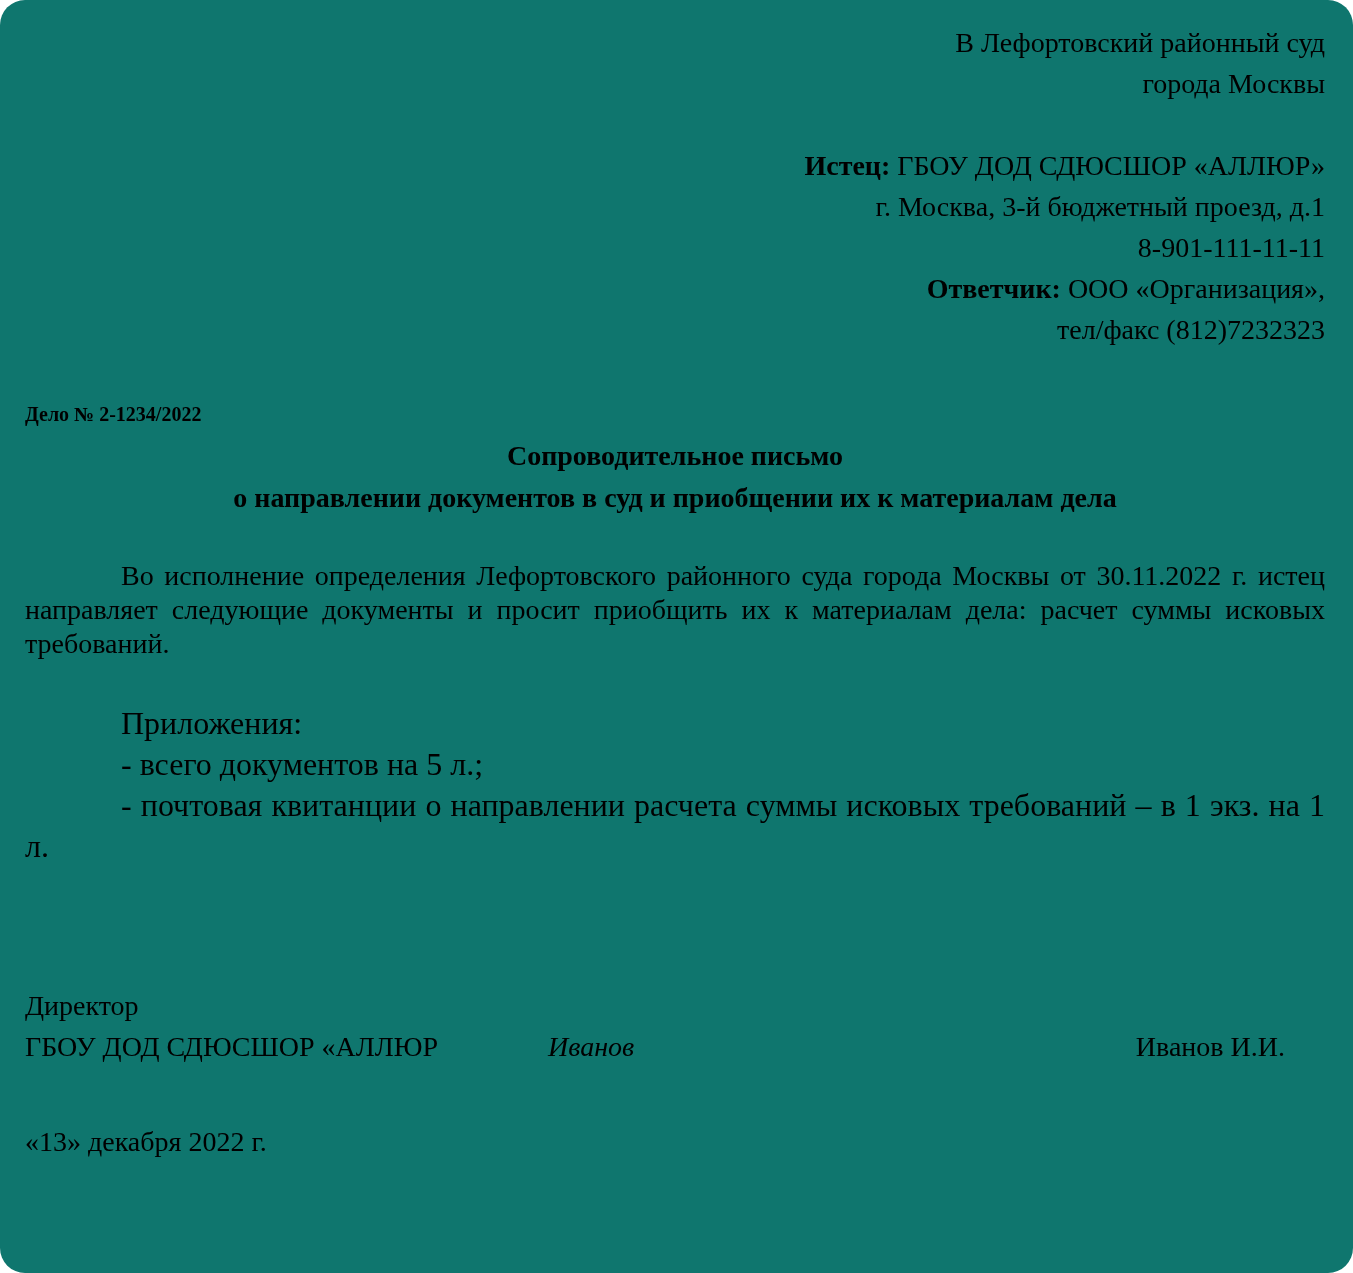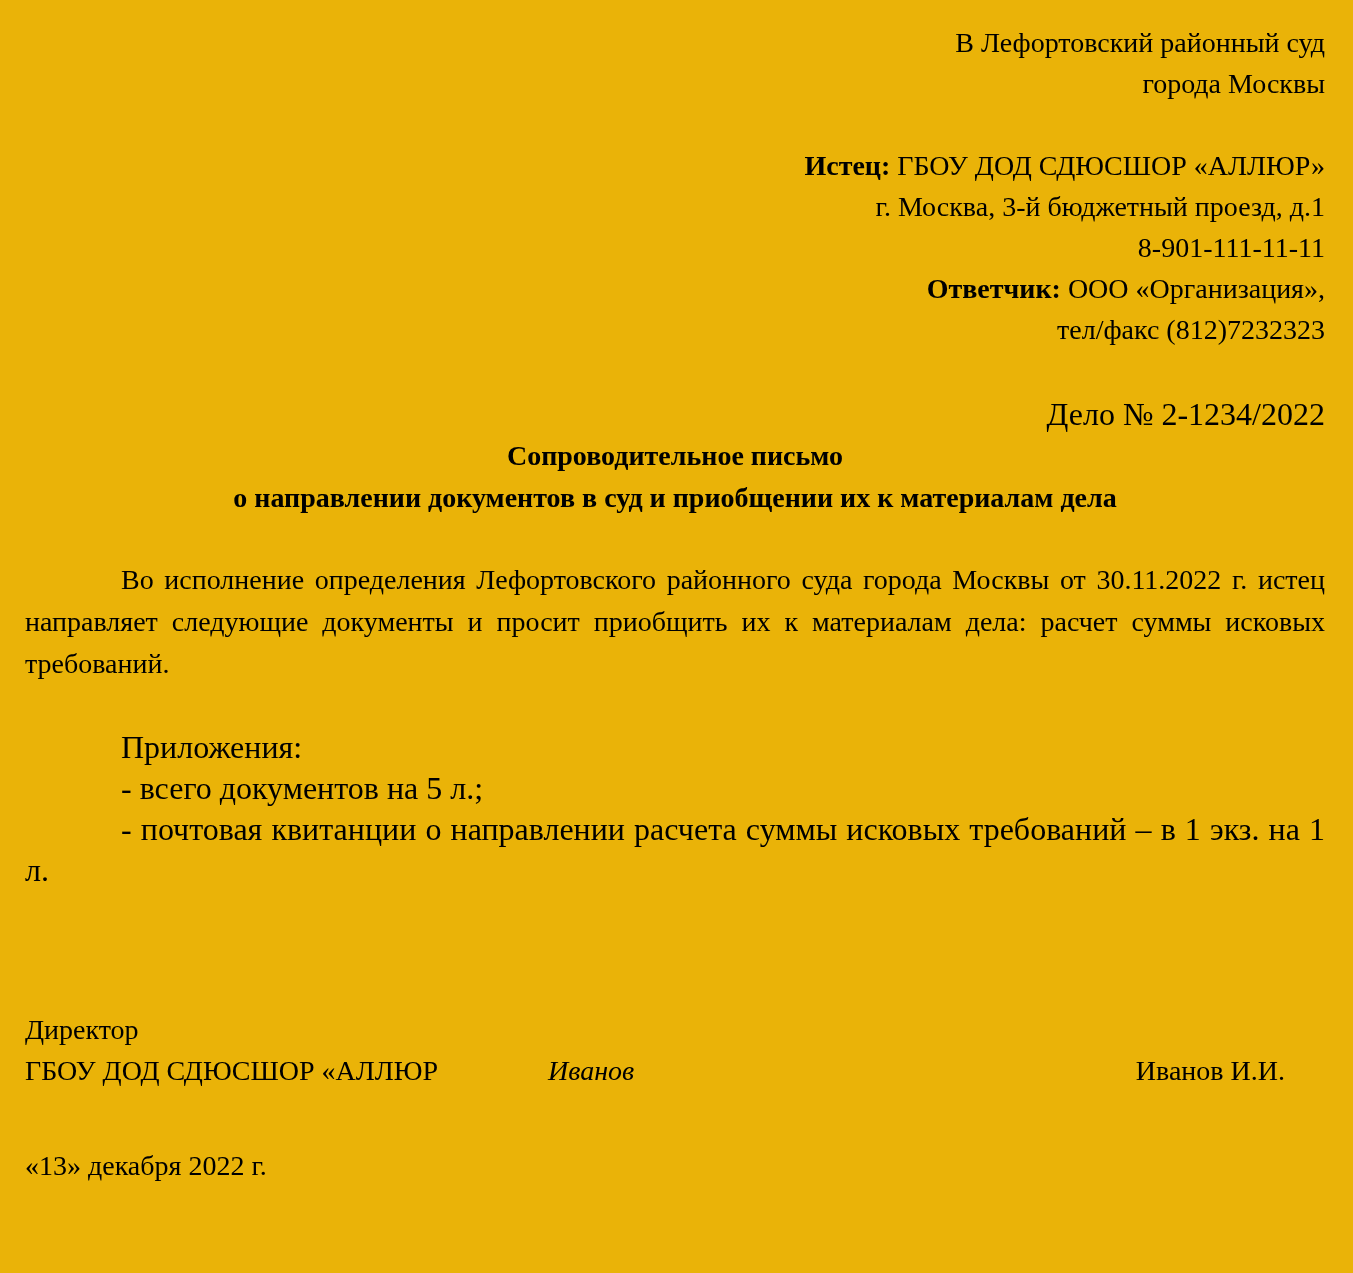--- a/index.html
+++ b/index.html
@@ -9,65 +9,65 @@
     background: #ffffff;
   }
   body {
     font-family: "Liberation Serif", "DejaVu Serif", serif;
     color: #000000;
   }
   .page {
     position: relative;
     width: 1353px;
     height: 1273px;
-    background: #eab308;
+    background: #0f766e;
     box-sizing: border-box;
     padding: 22px 28px 0 25px;
     overflow: hidden;
+    border-radius: 25px;
   }
 
   
   .header-block {
     text-align: right;
     font-size: 28px;
     line-height: 41px;
   }
   .header-line {
     white-space: nowrap;
   }
   .party-block {
     margin-top: 41px;
   }
   .lbl-bold {
     font-weight: bold;
   }
   .case-line {
     margin-top: 44px;
-    font-weight: normal;
-    font-size: 32px;
+    font-weight: bold;
+    font-size: 20px;
     line-height: 41px;
-    text-align: right;
   }
 
   
   .doc-title {
     text-align: center;
     font-weight: bold;
     font-size: 28px;
     line-height: 42px;
   }
   .doc-title .t-line {
     display: block;
   }
 
   
   .body-para {
     margin-top: 40px;
     font-size: 28px;
-    line-height: 42px;
+    line-height: 34px;
     text-align: justify;
     text-indent: 96px;
     hyphens: none;
   }
 
   
   .attachments {
     margin-top: 42px;
     font-size: 32px;
     line-height: 41px;

